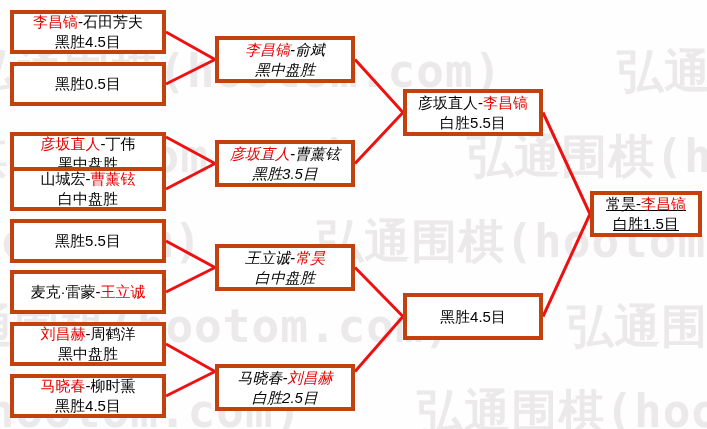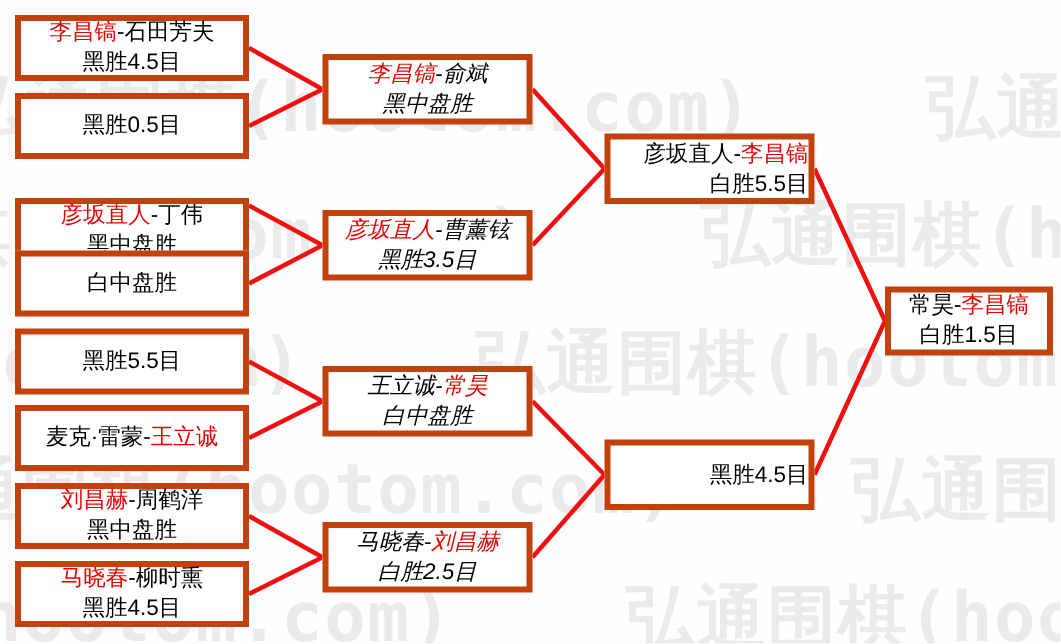--- a/index.html
+++ b/index.html
@@ -19,22 +19,22 @@
   .lines{position:absolute;left:0;top:0;z-index:1;}
   
   .box{
     position:absolute;z-index:2;background:#ffffff;
     border:4px solid #c2410c;box-sizing:border-box;
     display:flex;flex-direction:column;justify-content:center;align-items:center;
     font-size:15px;line-height:20px;color:#000000;text-align:center;
   }
   .c1{left:10px;width:156px;height:44px;}
   .c2{left:215px;width:140px;height:47px;font-style:italic;}
-  .c3{left:403px;width:140px;height:47px;align-items:flex-end;}
-  .c4{left:590px;width:112px;height:46px;}
+  .c3{left:403px;width:140px;height:47px;}
+  .c4{left:590px;width:112px;height:46px;text-decoration:underline;}
   .names,.result{white-space:nowrap;}
 </style>
 </head>
 <body>
 
 <div class="stage">
 
   <div class="watermark" style="color: rgb(235, 233, 233);">
     <div class="wm-row" style="top:48px;left:-30px">
       <span class="wm-tile">弘通围棋(hootom.com)</span><span class="wm-tile">弘通围棋(hootom.com)</span>
@@ -70,20 +70,21 @@
     <div class="result">黑胜4.5目</div>
   </div>
   <div class="box c1" style="top:62px">
     <div class="result">黑胜0.5目</div>
   </div>
   <div class="box c1" style="top:132px">
     <div class="names"><span style="color: rgb(230, 0, 0);">彦坂直人</span><span>-</span><span>丁伟</span></div>
     <div class="result">黑中盘胜</div>
   </div>
   <div class="box c1" style="top:167px">
+    <div class="names"><span>山城宏</span><span>-</span><span style="color: rgb(230, 0, 0);">曹薰铉</span></div>
     <div class="result">白中盘胜</div>
   </div>
   <div class="box c1" style="top:219px">
     <div class="result">黑胜5.5目</div>
   </div>
   <div class="box c1" style="top:270px">
     <div class="names"><span>麦克·雷蒙</span><span>-</span><span style="color: rgb(230, 0, 0);">王立诚</span></div>
   </div>
   <div class="box c1" style="top:322px">
     <div class="names"><span style="color: rgb(230, 0, 0);">刘昌赫</span><span>-</span><span>周鹤洋</span></div>
@@ -99,21 +100,21 @@
     <div class="result">黑中盘胜</div>
   </div>
   <div class="box c2" style="top:140px">
     <div class="names"><span style="color: rgb(230, 0, 0);">彦坂直人</span><span>-</span><span>曹薰铉</span></div>
     <div class="result">黑胜3.5目</div>
   </div>
   <div class="box c2" style="top:244px">
     <div class="names"><span>王立诚</span><span>-</span><span style="color: rgb(230, 0, 0);">常昊</span></div>
     <div class="result">白中盘胜</div>
   </div>
-  <div class="box c2" style="top:348px">
+  <div class="box c2" style="top:364px">
     <div class="names"><span>马晓春</span><span>-</span><span style="color: rgb(230, 0, 0);">刘昌赫</span></div>
     <div class="result">白胜2.5目</div>
   </div>
 
   <div class="box c3" style="top:89px">
     <div class="names"><span>彦坂直人</span><span>-</span><span style="color: rgb(230, 0, 0);">李昌镐</span></div>
     <div class="result">白胜5.5目</div>
   </div>
   <div class="box c3" style="top:293px">
     <div class="result">黑胜4.5目</div>

